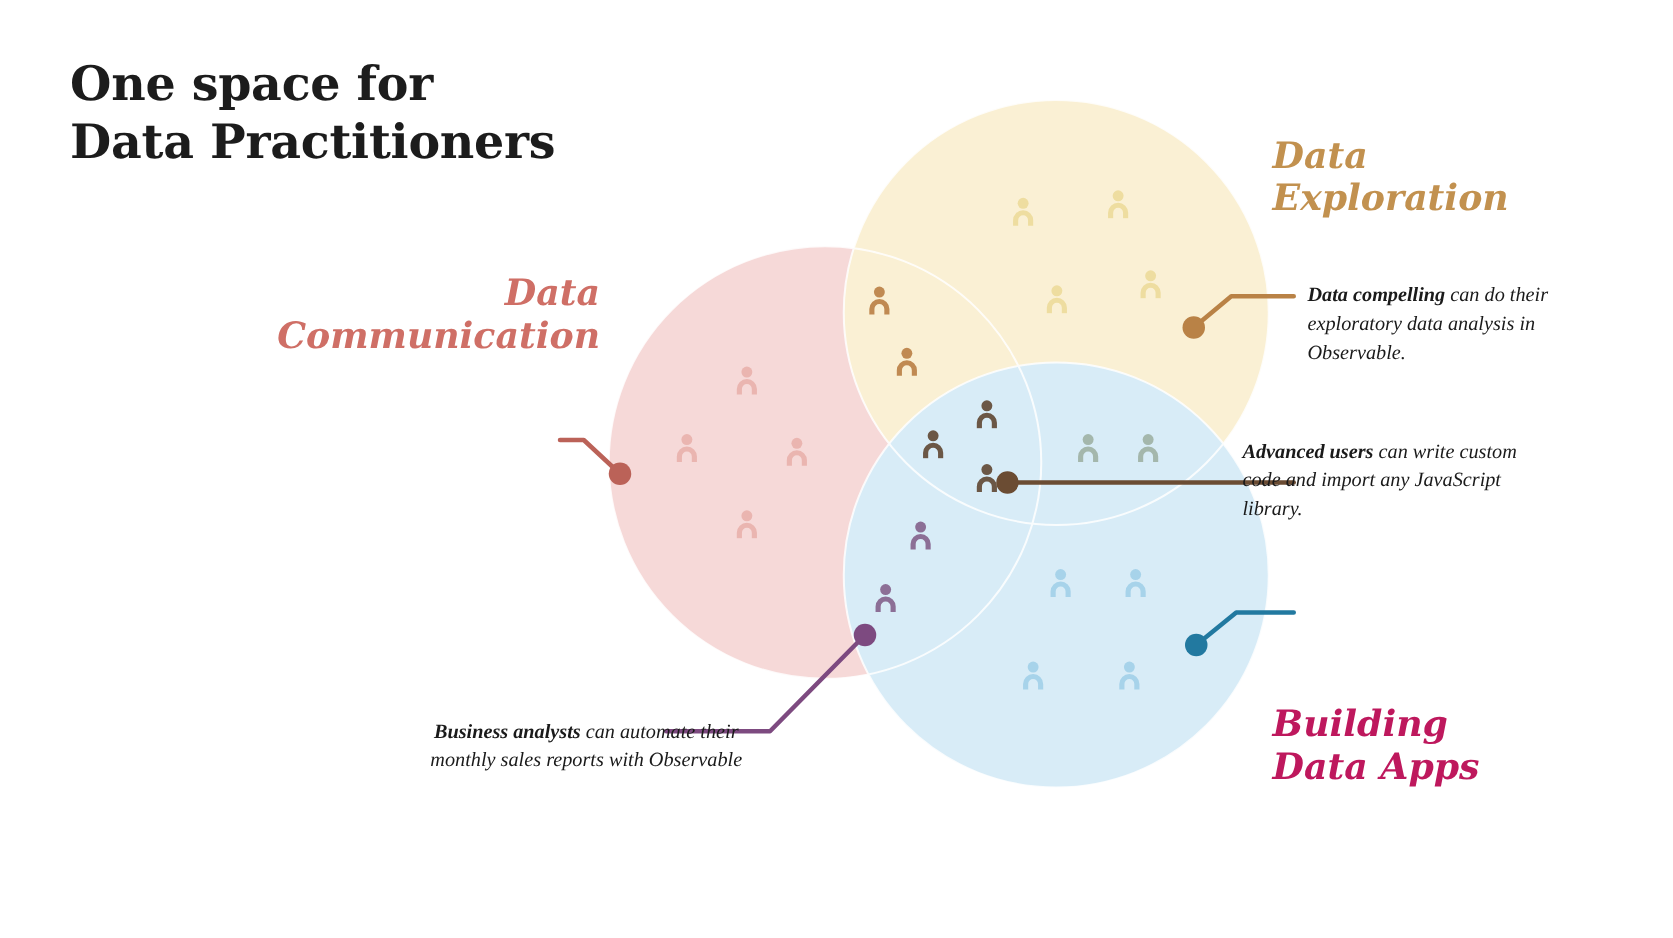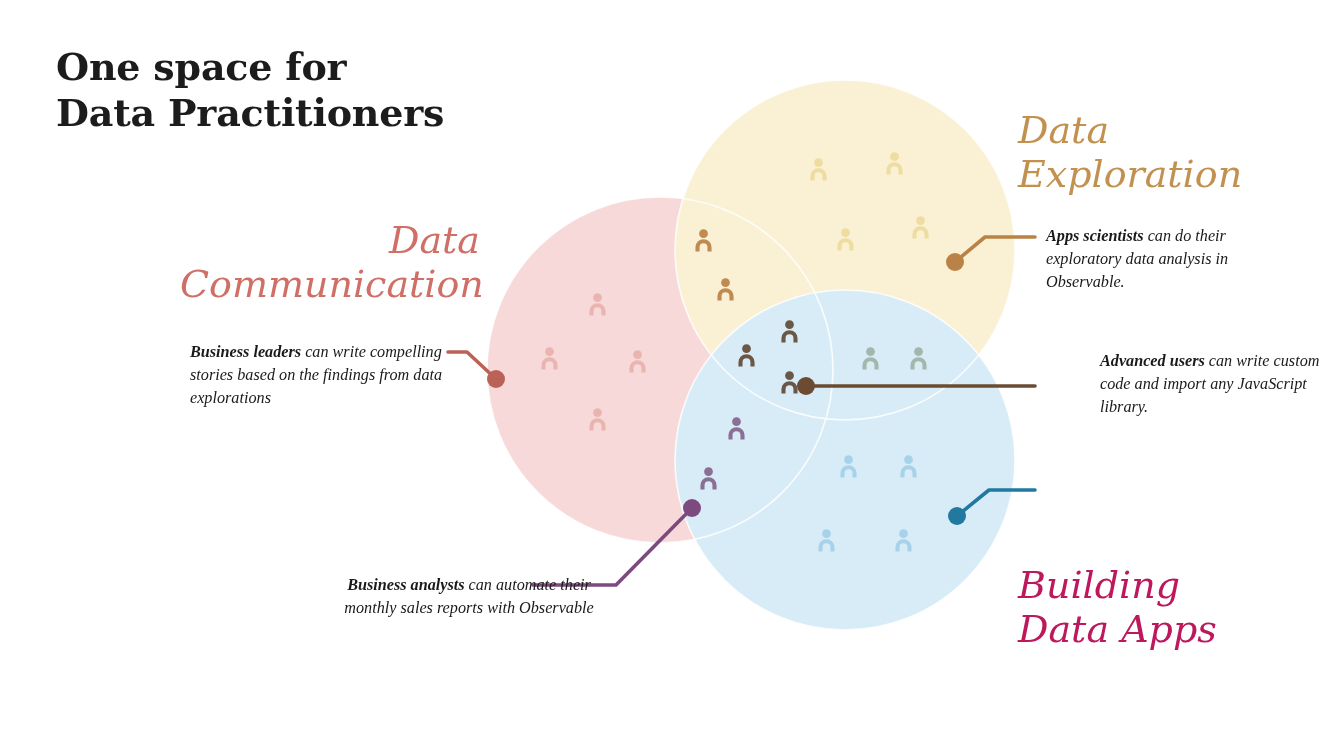--- a/index.html
+++ b/index.html
@@ -44,23 +44,23 @@
     position: absolute;
     left: 0; top: 0;
     width: 1338px;
     height: 750px;
   }
 
   
   .circle-label {
     position: absolute;
     font-family: "DejaVu Serif", "Liberation Serif", serif;
-    font-weight: 400;
-    font-style: italic;
-    font-size: 38px;
+    font-weight: 700;
+    font-style: italic;
+    font-size: 29px;
     line-height: 1.17;
     white-space: pre-line;
   }
   #label-data-communication {
     left: 180px;
     top: 218px;
     width: 300px;
     text-align: right;
     color: #cf6f66;
   }
@@ -100,21 +100,21 @@
     top: 341px;
     width: 258px;
     text-align: left;
   }
   #ann-data-scientists {
     left: 1046px;
     top: 225px;
     width: 238px;
   }
   #ann-advanced-users {
-    left: 1100px;
+    left: 994px;
     top: 350px;
     width: 238px;
   }
   #ann-frontend-developers {
     left: 1046px;
     top: 475px;
     width: 238px;
   }
   #ann-business-analysts {
     left: 344px;
@@ -223,26 +223,23 @@
 
   <div class="circle-label" id="label-data-communication">Data
 Communication</div>
 
   <div class="circle-label" id="label-data-exploration">Data
 Exploration</div>
 
   <div class="circle-label" id="label-building-data-apps">Building
 Data Apps</div>
 
-  <div class="annotation" id="ann-business-leaders">
-    <span class="lead">Business leaders</span><span class="rest"> can write compelling stories based on the findings from data explorations</span>
-  </div>
 
   <div class="annotation" id="ann-data-scientists">
-    <span class="lead">Apps scientists</span><span class="rest"> can do their exploratory data analysis in Observable.</span>
+    <span class="lead">Data compelling</span><span class="rest"> can do their exploratory data analysis in Observable.</span>
   </div>
 
   <div class="annotation" id="ann-advanced-users">
     <span class="lead">Advanced users</span><span class="rest"> can write custom code and import any JavaScript library.</span>
   </div>
 
 
   <div class="annotation" id="ann-business-analysts">
     <span class="lead">Business analysts</span><span class="rest"> can automate their monthly sales reports with Observable</span>
   </div>

